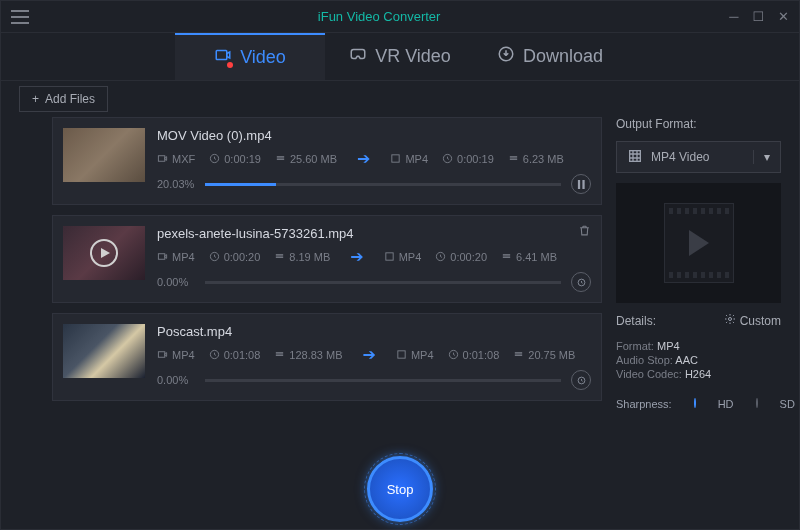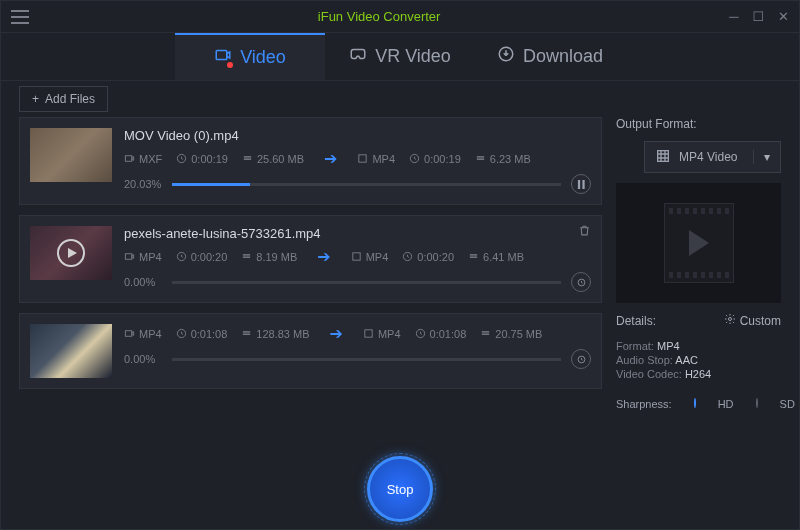--- a/index.html
+++ b/index.html
@@ -1,31 +1,31 @@
 <!DOCTYPE html>
 <html><head>
 <meta charset="utf-8">
 <style>
 * { margin: 0; padding: 0; box-sizing: border-box; }
 body { background: #2a2d35; font-family: -apple-system, Segoe UI, Arial, sans-serif; color: #a8acb5; font-size: 12px; width: 800px; height: 530px; overflow: hidden; }
 .window { width: 800px; height: 530px; background: #1e2128; display: flex; flex-direction: column; border: 1px solid #2a2d35; }
 .titlebar { height: 32px; display: flex; align-items: center; padding: 0 10px; background: #1e2128; border-bottom: 1px solid #2a2d35; }
 .hamburger { width: 18px; height: 14px; display: flex; flex-direction: column; justify-content: space-between; cursor: pointer; }
 .hamburger span { height: 2px; background: #7a7e88; }
-.title { flex: 1; text-align: center; color: #84cc16; font-size: 13px; }
+.title { flex: 1; text-align: center; color: #14b8a6; font-size: 13px; }
 .winctrls { display: flex; gap: 14px; color: #7a7e88; }
 .winctrls span { cursor: pointer; font-size: 13px; }
 .tabs { height: 48px; display: flex; justify-content: center; align-items: stretch; background: #1e2128; border-bottom: 1px solid #2a2d35; }
 .tab { width: 150px; display: flex; align-items: center; justify-content: center; gap: 8px; color: #9aa0ad; cursor: pointer; font-size: 18px; position: relative; }
 .tab.active { background: #252830; color: #3d8cff; border-top: 2px solid #3d8cff; }
 .tab svg { width: 18px; height: 18px; }
 .toolbar { height: 36px; display: flex; align-items: center; padding: 0 18px; }
 .add-files { border: 1px solid #3a3d46; padding: 5px 12px; display: flex; align-items: center; gap: 6px; color: #a8acb5; cursor: pointer; font-size: 12px; }
 .content { flex: 1; display: flex; padding: 0 18px 12px 18px; gap: 14px; overflow: hidden; }
-.list { flex: 1; display: flex; flex-direction: column; gap: 10px; overflow: auto; }
+.list { flex: 1; display: flex; flex-direction: column; gap: 10px; overflow: auto; margin-left: 33px; }
 .item { background: #252830; border: 1px solid #30333d; display: flex; padding: 10px; gap: 12px; position: relative; }
 .thumb { width: 82px; height: 54px; background: #3a3d46; position: relative; flex-shrink: 0; display:flex; align-items:center; justify-content:center; }
 .thumb.t1 { background: linear-gradient(135deg, #6b5a4a 0%, #8a7865 50%, #5a4d40 100%); }
 .thumb.t2 { background: linear-gradient(135deg, #3a2a35 0%, #5a3a45 50%, #2a1e28 100%); }
 .thumb.t3 { background: linear-gradient(135deg, #2a3545 0%, #4a5565 40%, #d5c8a5 60%, #1a2030 100%); }
 .play-ov { width: 28px; height: 28px; border: 2px solid #d0d0d0; border-radius: 50%; display: flex; align-items: center; justify-content: center; }
 .play-ov::after { content: ""; border-left: 9px solid #d0d0d0; border-top: 5px solid transparent; border-bottom: 5px solid transparent; margin-left: 2px; }
 .item-body { flex: 1; display: flex; flex-direction: column; gap: 6px; min-width: 0; }
 .item-title { color: #d5d8e0; font-size: 13px; }
 .item-row { display: flex; align-items: center; gap: 14px; color: #7a7e88; font-size: 11px; }
@@ -34,21 +34,21 @@
 .arrow { color: #3d8cff; font-size: 16px; margin: 0 6px; }
 .progress-row { display: flex; align-items: center; gap: 10px; }
 .pct { font-size: 11px; color: #7a7e88; min-width: 38px; }
 .bar { flex: 1; height: 3px; background: #3a3d46; position: relative; }
 .bar-fill { height: 100%; background: #3d8cff; }
 .item-ctrl { width: 20px; height: 20px; border: 1px solid #5a5e68; border-radius: 50%; display: flex; align-items: center; justify-content: center; cursor: pointer; flex-shrink: 0; }
 .item-ctrl svg { width: 9px; height: 9px; }
 .trash { position: absolute; top: 8px; right: 10px; color: #7a7e88; cursor: pointer; }
 .side { width: 165px; display: flex; flex-direction: column; gap: 10px; font-size: 12px; }
 .side-label { color: #a8acb5; }
-.format-sel { border: 1px solid #3a3d46; background: #252830; height: 32px; display: flex; align-items: center; padding: 0 10px; gap: 8px; cursor: pointer; margin-left: 28px; }
+.format-sel { border: 1px solid #3a3d46; background: #252830; height: 32px; display: flex; align-items: center; padding: 0 10px; gap: 8px; cursor: pointer; }
 .format-sel .chev { margin-left: auto; border-left: 1px solid #3a3d46; padding-left: 10px; }
 .preview { height: 120px; background: #14161b; display: flex; align-items: center; justify-content: center; }
 .preview-inner { width: 70px; height: 80px; background: #1a1c22; border: 1px solid #2a2d35; display: flex; align-items: center; justify-content: center; position: relative; }
 .preview-inner::before, .preview-inner::after { content: ""; position: absolute; left: 4px; right: 4px; height: 6px; background: repeating-linear-gradient(90deg, #2a2d35 0 4px, transparent 4px 8px); }
 .preview-inner::before { top: 4px; } .preview-inner::after { bottom: 4px; }
 .preview-play { border-left: 20px solid #3a3d46; border-top: 13px solid transparent; border-bottom: 13px solid transparent; }
 .details-row { display: flex; justify-content: space-between; align-items: center; }
 .custom { display: flex; align-items: center; gap: 4px; cursor: pointer; }
 .detail-line { color: #7a7e88; font-size: 11px; margin-top: 2px; }
 .detail-line b { color: #c5c8d0; font-weight: normal; }
@@ -242,20 +242,21 @@
                   <path d="M12 8v4l3 2"></path>
                 </svg>
               </div>
           </div>
         </div>
       </div>
 
       <div class="item">
         <div class="thumb t3"></div>
         <div class="item-body">
+          <div class="item-title">Poscast.mp4</div>
           <div class="item-row">
             <span class="meta">
                 <svg viewBox="0 0 24 24" fill="none" stroke="currentColor" stroke-width="2">
                   <rect x="3" y="6" width="14" height="12"></rect>
                   <path d="M17 10l4-2v8l-4-2z"></path>
                 </svg>
                 <span>MP4</span>
               </span>
             <span class="meta">
                 <svg viewBox="0 0 24 24" fill="none" stroke="currentColor" stroke-width="2">

